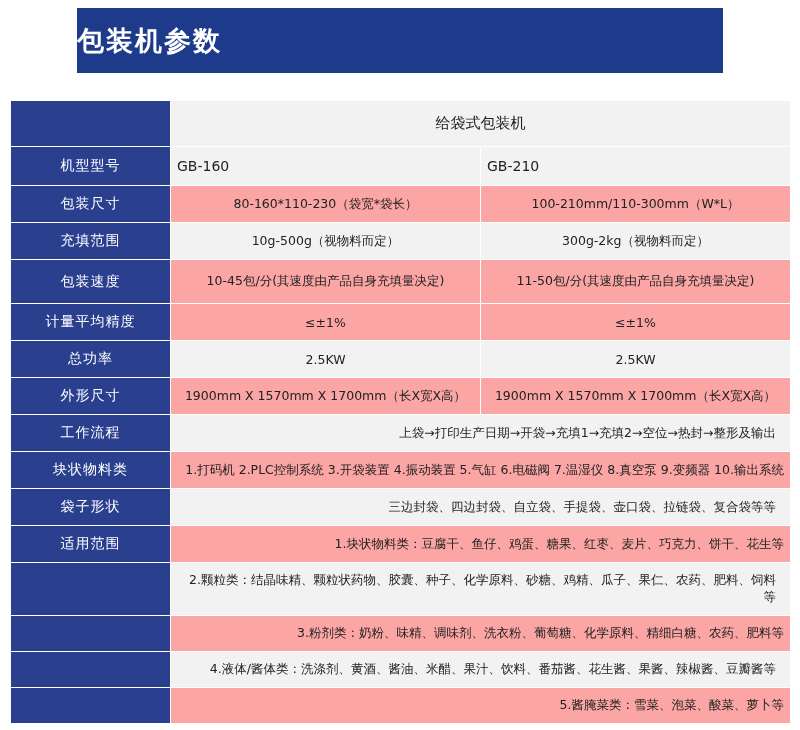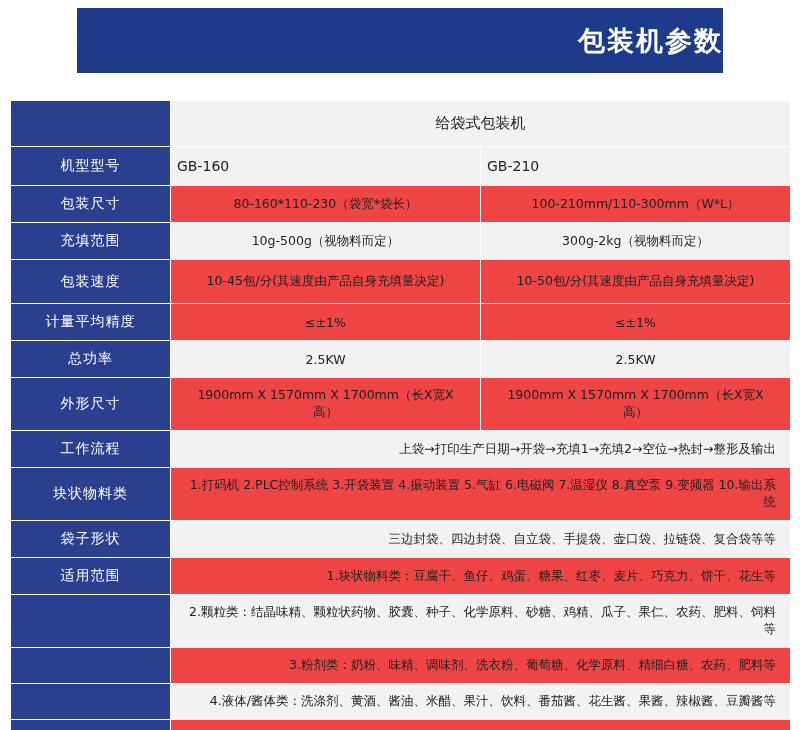--- a/index.html
+++ b/index.html
@@ -22,21 +22,21 @@
   
   .banner {
     position: absolute;
     left: 77px;
     top: 8px;
     width: 646px;
     height: 65px;
     background: #1e3a8a;
     display: flex;
     align-items: center;
-    justify-content: flex-end;
+    justify-content: flex-start;
   }
   .banner-title {
     color: #ffffff;
     font-size: 27px;
     font-weight: bold;
     letter-spacing: 2px;
   }
 
   
   .table-wrap {
@@ -71,25 +71,25 @@
   }
   .cell {
     background: #f2f2f2;
     color: #222222;
     font-size: 12.5px;
     text-align: center;
     padding: 9px 14px;
     border: 1px solid #ffffff;
   }
   .cell-white {
-    background: #ef4444;
+    background: #fca5a5;
     color: #222222;
     font-size: 12.5px;
     text-align: center;
-    padding: 9px 14px;
+    padding: 9px 6px;
     border: 1px solid #d9d9d9;
   }
   .cell-left {
     text-align: right;
     padding-left: 14px;
   }
   .head-cell {
     background: #f2f2f2;
     color: #222222;
     font-size: 15px;
@@ -142,21 +142,21 @@
 
         <tr>
           <td class="lbl">充填范围</td>
           <td class="cell">10g-500g（视物料而定）</td>
           <td class="cell">300g-2kg（视物料而定）</td>
         </tr>
 
         <tr>
           <td class="lbl">包装速度</td>
           <td class="cell-white tall">10-45包/分(其速度由产品自身充填量决定)</td>
-          <td class="cell-white tall">10-50包/分(其速度由产品自身充填量决定)</td>
+          <td class="cell-white tall">11-50包/分(其速度由产品自身充填量决定)</td>
         </tr>
 
         <tr>
           <td class="lbl">计量平均精度</td>
           <td class="cell-white">≤±1%</td>
           <td class="cell-white">≤±1%</td>
         </tr>
 
         <tr>
           <td class="lbl">总功率</td>

